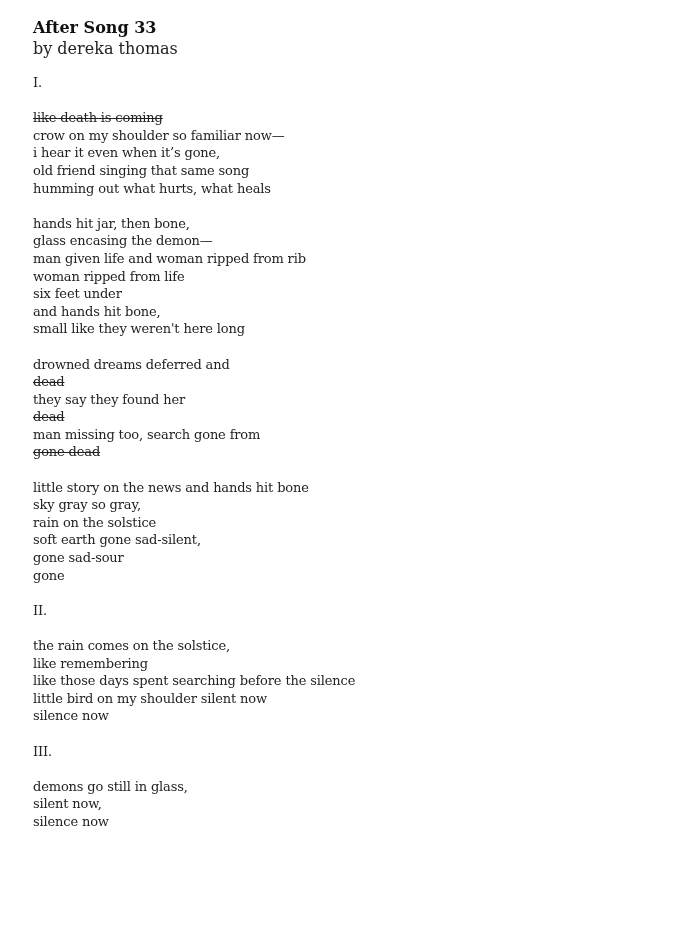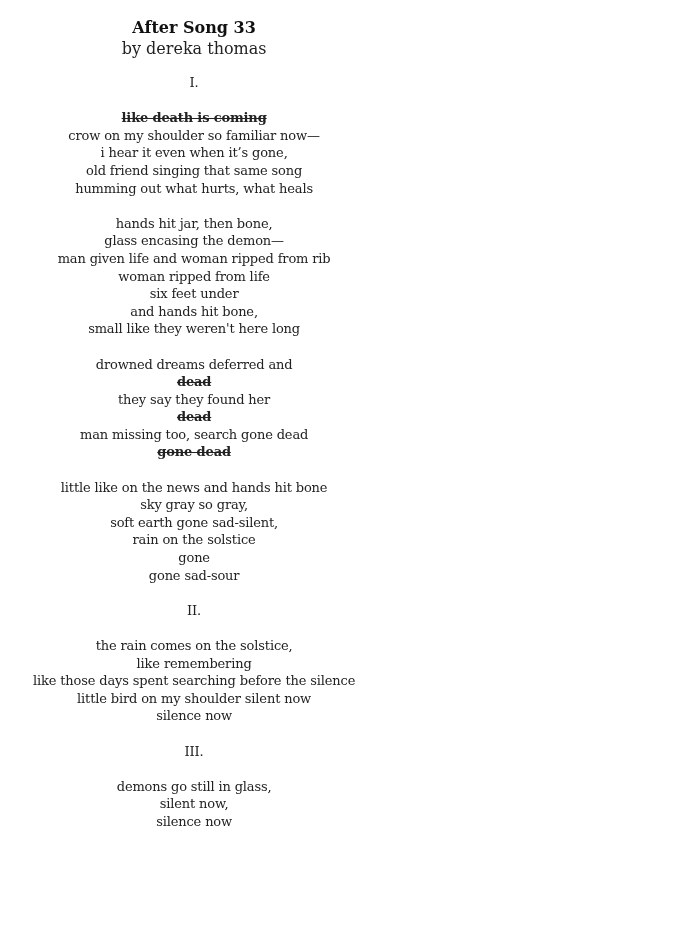--- a/index.html
+++ b/index.html
@@ -1,32 +1,31 @@
 <!DOCTYPE html>
 <html><head>
 <meta charset="utf-8">
 <style>
   html, body { margin: 0; padding: 0; background: #ffffff; }
   body { width: 692px; height: 934px; overflow: hidden; position: relative; }
   .page {
     position: absolute; left: 33px; top: 17px;
     font-family: "DejaVu Serif", "Liberation Serif", serif;
     color: #222222;
-    text-align: center;
   }
   .title {
     font-family: "DejaVu Serif", serif;
     font-weight: bold; font-size: 16px; line-height: 22px;
     color: #111111; margin: 0;
   }
   .byline { font-size: 16px; line-height: 19px; margin: 0 0 0 0; }
   .poem { margin-top: 16px; }
   .line { font-size: 13px; line-height: 17.6px; white-space: pre; letter-spacing: -0.15px; }
   .blank { height: 17.6px; }
-  .struck { text-decoration: line-through; text-decoration-thickness: 1px; font-weight: bold; }
+  .struck { text-decoration: line-through; text-decoration-thickness: 1px; }
 </style>
 </head>
 <body>
 
 <div class="page">
   <h1 class="title">After Song 33</h1>
   <p class="byline">by dereka thomas</p>
   <div class="poem" id="poem">
       <div class="line">I.</div>
       <div class="blank"></div>
@@ -41,29 +40,29 @@
       <div class="line">man given life and woman ripped from rib</div>
       <div class="line">woman ripped from life</div>
       <div class="line">six feet under</div>
       <div class="line">and hands hit bone,</div>
       <div class="line">small like they weren't here long</div>
       <div class="blank"></div>
       <div class="line">drowned dreams deferred and</div>
       <div class="line struck">dead</div>
       <div class="line">they say they found her</div>
       <div class="line struck">dead</div>
-      <div class="line">man missing too, search gone dead</div>
+      <div class="line">man missing too, search gone from</div>
       <div class="line struck">gone dead</div>
       <div class="blank"></div>
-      <div class="line">little like on the news and hands hit bone</div>
+      <div class="line">little story on the news and hands hit bone</div>
       <div class="line">sky gray so gray,</div>
+      <div class="line">rain on the solstice</div>
       <div class="line">soft earth gone sad-silent,</div>
-      <div class="line">rain on the solstice</div>
+      <div class="line">gone sad-sour</div>
       <div class="line">gone</div>
-      <div class="line">gone sad-sour</div>
       <div class="blank"></div>
       <div class="line">II.</div>
       <div class="blank"></div>
       <div class="line">the rain comes on the solstice,</div>
       <div class="line">like remembering</div>
       <div class="line">like those days spent searching before the silence</div>
       <div class="line">little bird on my shoulder silent now</div>
       <div class="line">silence now</div>
       <div class="blank"></div>
       <div class="line">III.</div>

